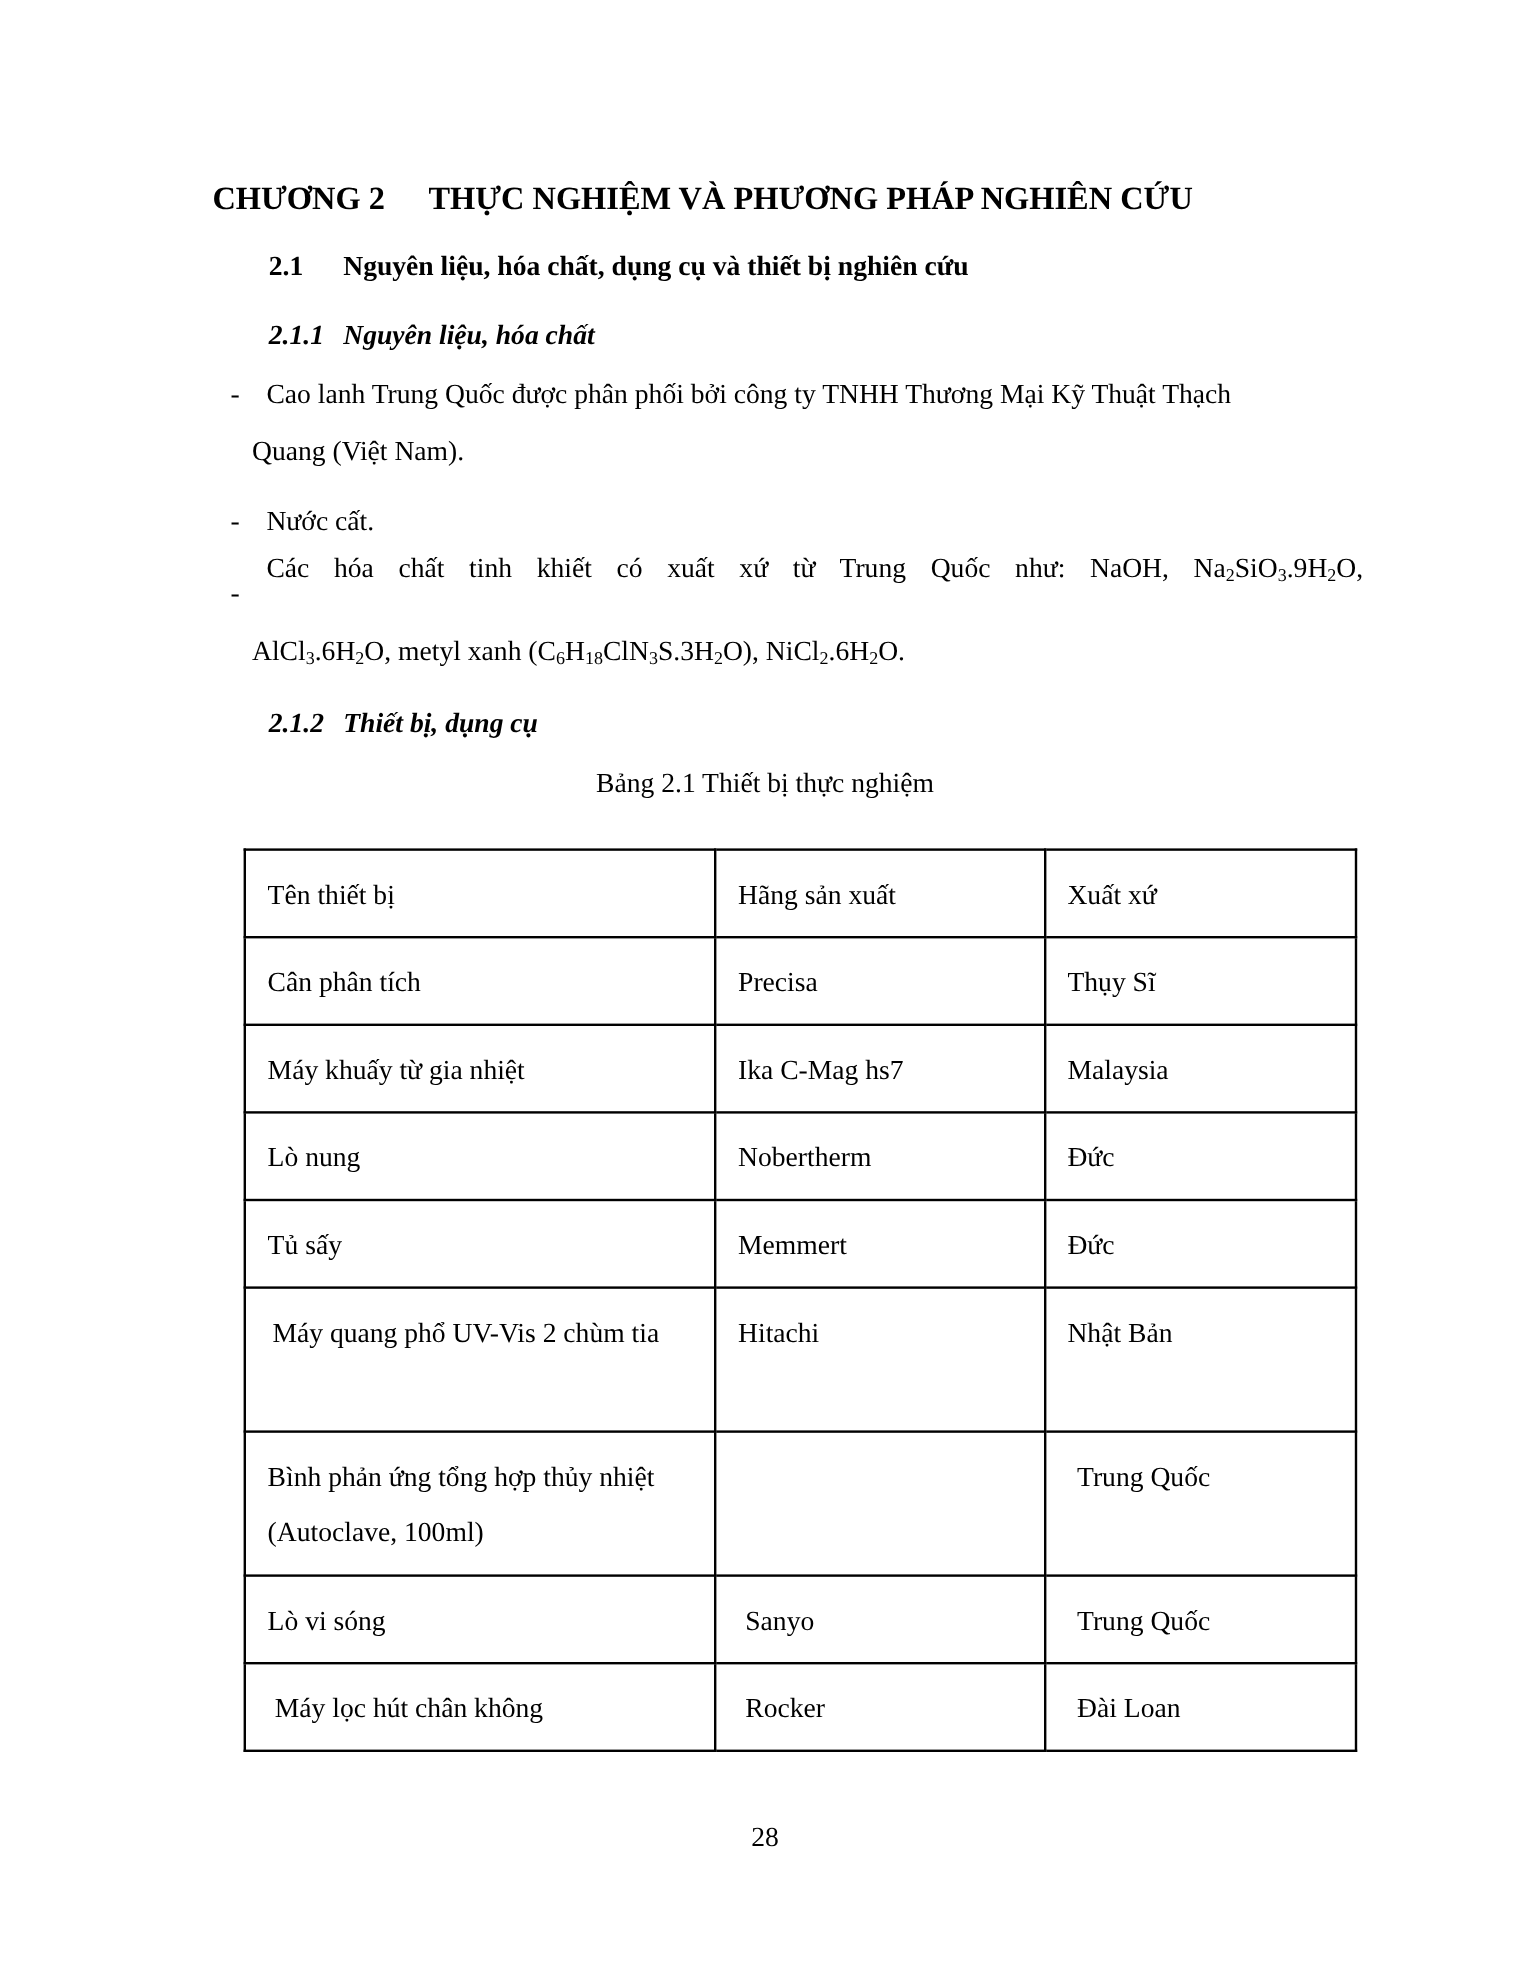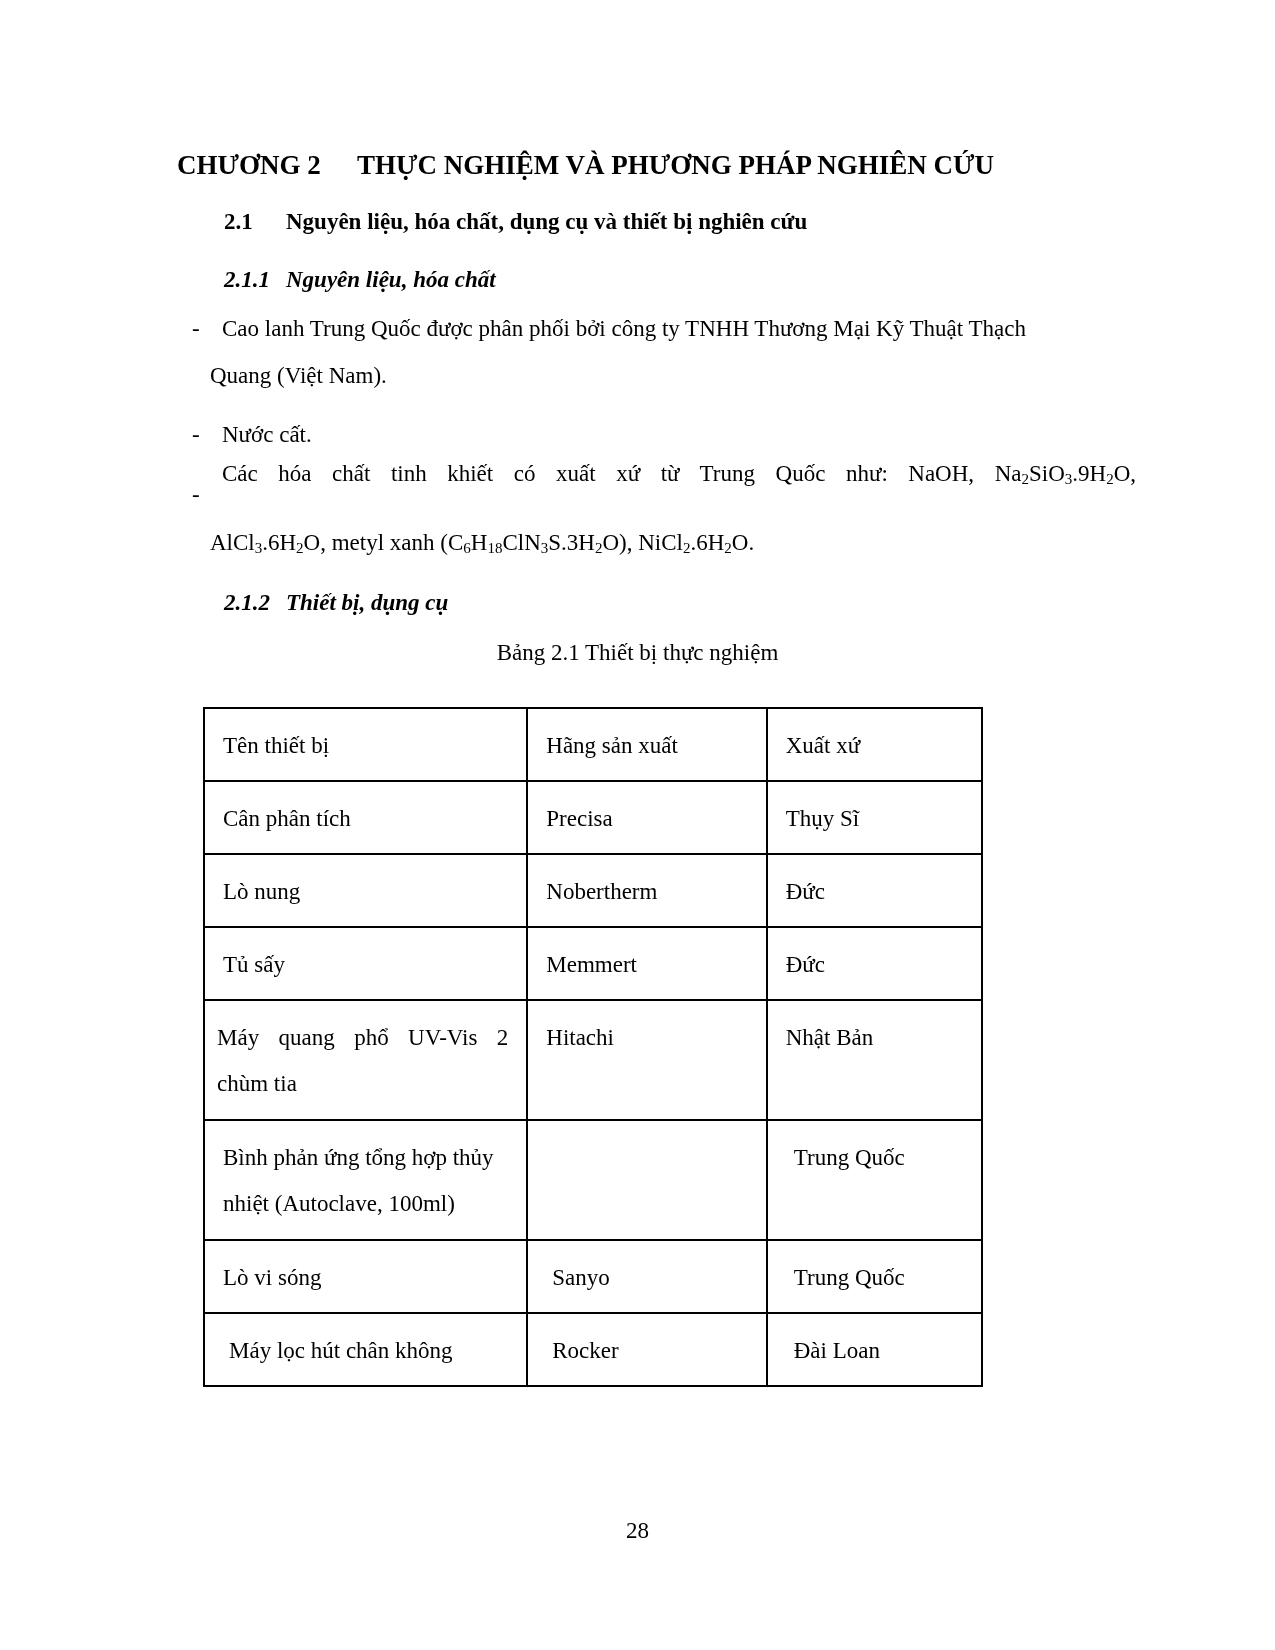--- a/index.html
+++ b/index.html
@@ -11,21 +11,21 @@
     .h2 { left: 177px; top: 209px; font-size: 23px; font-weight: bold; }
     .h2 .num, .h3 .num { display: inline-block; width: 62px; margin-left: 47px; }
     .h3 { left: 177px; top: 267px; font-size: 23px; font-weight: bold; font-style: italic; }
     .h3b { top: 590px; }
     .bullet { left: 192px; font-size: 23px; }
     .bullet .dash { display: inline-block; width: 30px; }
     .cont { left: 210px; font-size: 23px; }
     .justify { left: 222px; width: 914px; font-size: 23px; text-align: justify; text-align-last: justify; white-space: normal; }
     sub { font-size: 15px; vertical-align: -3px; line-height: 0; }
     .caption { left: 0; width: 1275px; text-align: center; top: 640px; font-size: 23px; }
-    table.equip { position: absolute; left: 203px; top: 707px; width: 780px;
+    table.equip { position: absolute; left: 203px; top: 707px; width: 928px;
                   border-collapse: collapse; font-size: 23px; }
     table.equip td { border: 2px solid #000; vertical-align: top; padding: 14px 18px 0 18px; line-height: 46px; }
     table.equip col.c1 { width: 393px; }
     table.equip col.c2 { width: 275px; }
     table.equip col.c3 { width: 260px; }
     tr.r1 td { height: 57px; }
     tr.r2 td { height: 104px; }
     td.just { text-align: justify; }
     .pagenum { left: 0; width: 1275px; text-align: center; top: 1518px; font-size: 23px; }
   </style>
@@ -76,31 +76,36 @@
     <td>Tên thiết bị</td>
     <td>Hãng sản xuất</td>
     <td>Xuất xứ</td>
   </tr>
   <tr class="r1">
     <td>Cân phân tích</td>
     <td>Precisa</td>
     <td>Thụy Sĩ</td>
   </tr>
   <tr class="r1">
+    <td>Máy khuấy từ gia nhiệt</td>
+    <td>Ika C-Mag hs7</td>
+    <td>Malaysia</td>
+  </tr>
+  <tr class="r1">
     <td>Lò nung</td>
     <td>Nobertherm</td>
     <td>Đức</td>
   </tr>
   <tr class="r1">
     <td>Tủ sấy</td>
     <td>Memmert</td>
     <td>Đức</td>
   </tr>
   <tr class="r2">
-    <td class="just" style="padding-left:12px">Máy quang phổ UV-Vis 2 chùm tia</td>
+    <td class="just" style="padding-left:22px">Máy quang phổ UV-Vis 2 chùm tia</td>
     <td>Hitachi</td>
     <td>Nhật Bản</td>
   </tr>
   <tr class="r2">
     <td>Bình phản ứng tổng hợp thủy nhiệt (Autoclave, 100ml)</td>
     <td></td>
     <td style="padding-left:26px">Trung Quốc</td>
   </tr>
   <tr class="r1">
     <td>Lò vi sóng</td>

